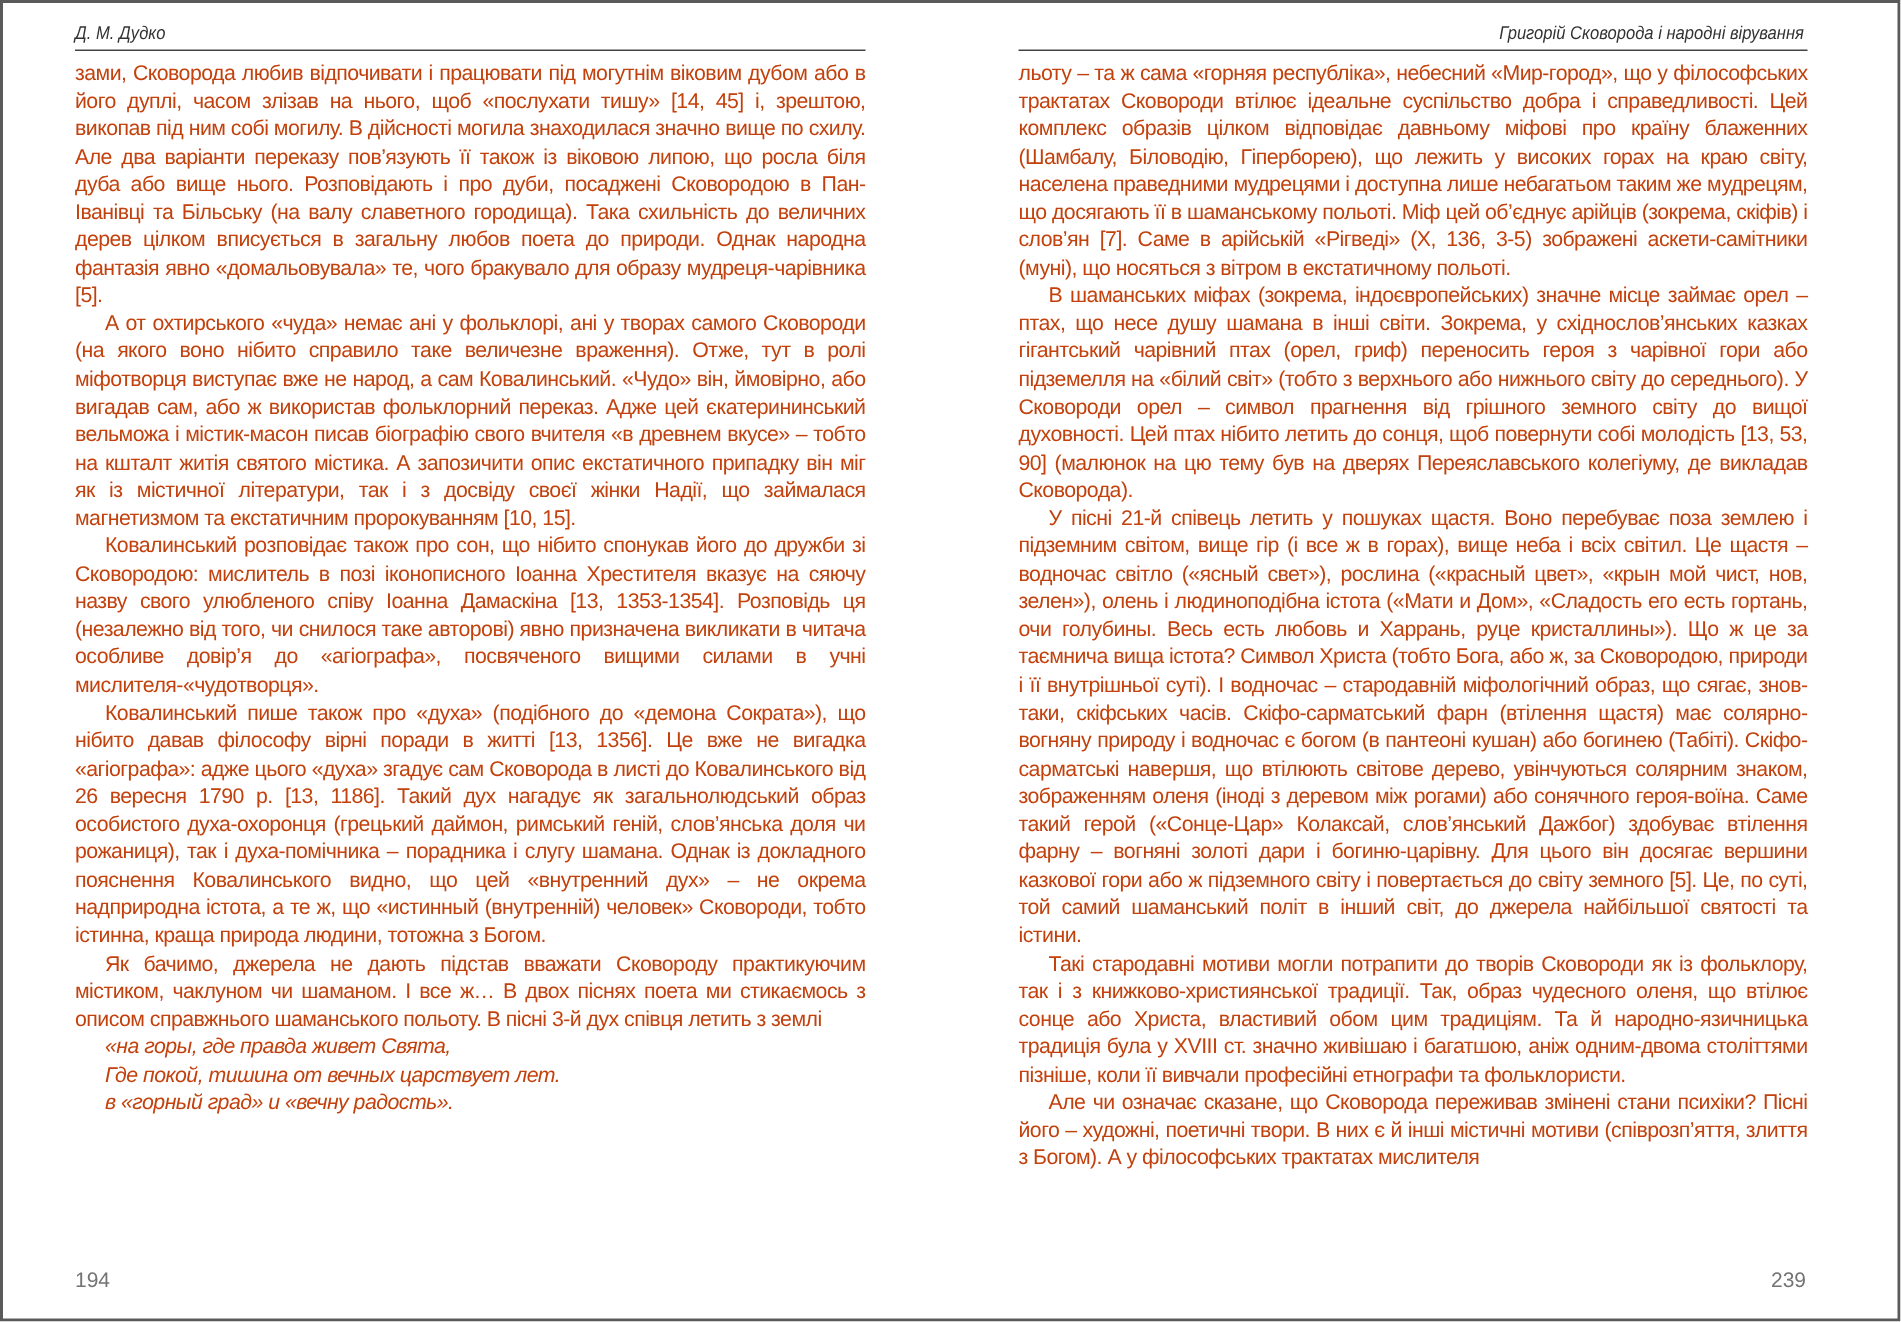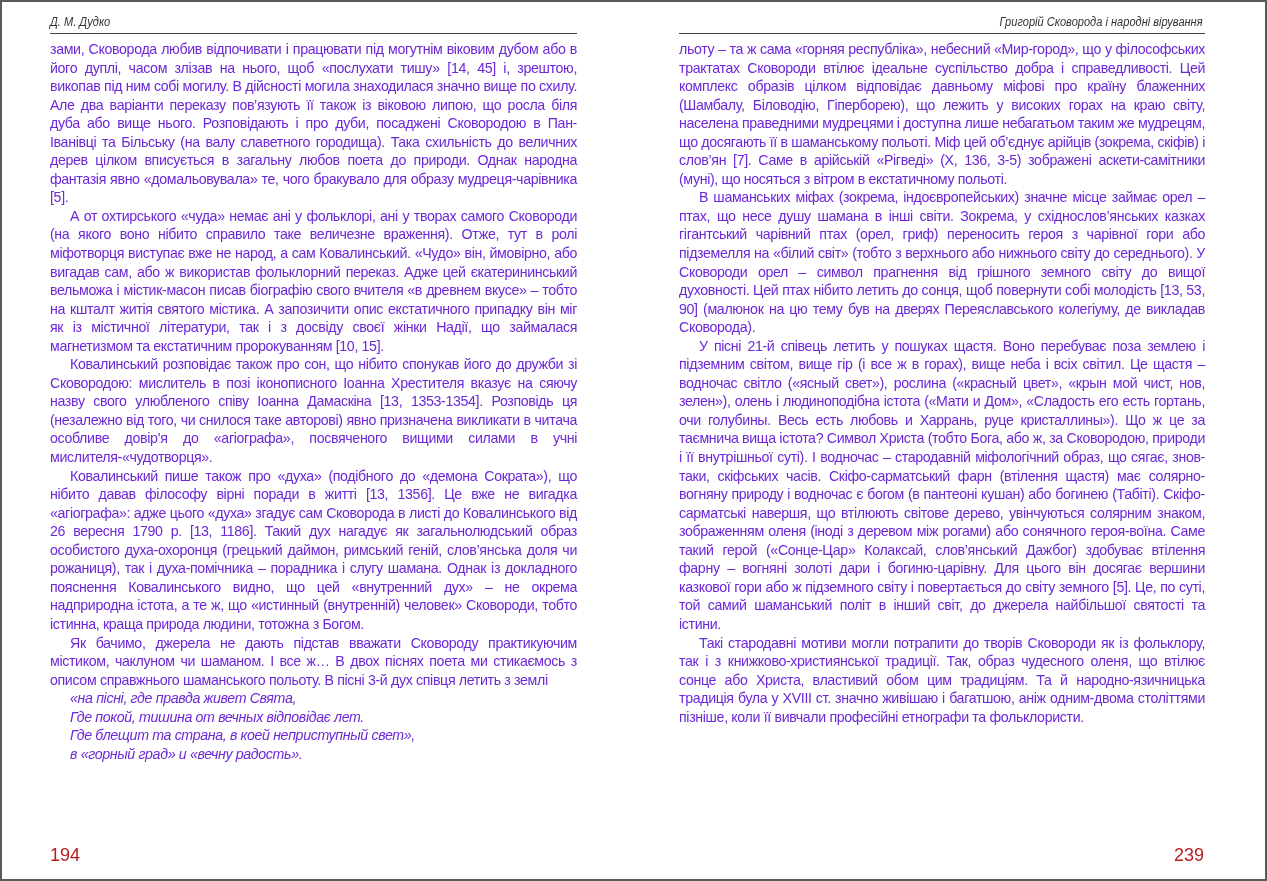--- a/index.html
+++ b/index.html
@@ -50,21 +50,21 @@
     }
     .page.left .head-rule { left: 48px; width: 527px; }
     .page.right .head-rule { left: 45px; width: 526px; }
 
     .body-text {
       position: absolute;
       top: 38px;
       font-size: 14.2px;
       line-height: 18.55px;
       text-align: justify;
-      color: #6d28d9;
+      color: #c2410c;
     }
     .page.left .body-text { left: 48px; width: 527px; }
     .page.right .body-text { left: 45px; width: 526px; }
 
     .body-text p {
       margin: 0;
       text-indent: 0;
       transform-origin: left top;
     }
     .body-text p.indent { text-indent: 20px; }
@@ -73,57 +73,57 @@
       padding-left: 20px;
       text-align: left;
     }
     .body-text .narrow {
       letter-spacing: -0.35px;
     }
 
     .folio {
       position: absolute;
       top: 843px;
-      font-size: 18px;
-      color: #b91c1c;
+      font-size: 14px;
+      color: #737373;
     }
     .page.left .folio { left: 48px; }
     .page.right .folio { right: 61px; }
   </style>
 </head>
 <body>
 
 <div class="spread">
 
   <section class="page left">
     <div class="running-head">Д. М. Дудко</div>
     <div class="head-rule"></div>
 
     <div class="body-text">
       <p class="narrow">зами, Сковорода любив відпочивати і працювати під могутнім віковим дубом або в його дуплі, часом злізав на нього, щоб «послухати тишу» [14, 45] і, зрештою, викопав під ним собі могилу. В дійсності могила знаходилася значно вище по схилу. Але два варіанти переказу пов’язують її також із віковою липою, що росла біля дуба або вище нього. Розповідають і про дуби, посаджені Сковородою в Пан-Іванівці та Більську (на валу славетного городища). Така схильність до величних дерев цілком вписується в загальну любов поета до природи. Однак народна фантазія явно «домальовувала» те, чого бракувало для образу мудреця-чарівника [5].</p>
       <p class="indent narrow">А от охтирського «чуда» немає ані у фольклорі, ані у творах самого Сковороди (на якого воно нібито справило таке величезне враження). Отже, тут в ролі міфотворця виступає вже не народ, а сам Ковалинський. «Чудо» він, ймовірно, або вигадав сам, або ж використав фольклорний переказ. Адже цей єкатерининський вельможа і містик-масон писав біографію свого вчителя «в древнем вкусе» – тобто на кшталт житія святого містика. А запозичити опис екстатичного припадку він міг як із містичної літератури, так і з досвіду своєї жінки Надії, що займалася магнетизмом та екстатичним пророкуванням [10, 15].</p>
       <p class="indent narrow">Ковалинський розповідає також про сон, що нібито спонукав його до дружби зі Сковородою: мислитель в позі іконописного Іоанна Хрестителя вказує на сяючу назву свого улюбленого співу Іоанна Дамаскіна [13, 1353-1354]. Розповідь ця (незалежно від того, чи снилося таке авторові) явно призначена викликати в читача особливе довір’я до «агіографа», посвяченого вищими силами в учні мислителя-«чудотворця».</p>
       <p class="indent narrow">Ковалинський пише також про «духа» (подібного до «демона Сократа»), що нібито давав філософу вірні поради в житті [13, 1356]. Це вже не вигадка «агіографа»: адже цього «духа» згадує сам Сковорода в листі до Ковалинського від 26 вересня 1790 р. [13, 1186]. Такий дух нагадує як загальнолюдський образ особистого духа-охоронця (грецький даймон, римський геній, слов’янська доля чи рожаниця), так і духа-помічника – порадника і слугу шамана. Однак із докладного пояснення Ковалинського видно, що цей «внутренний дух» – не окрема надприродна істота, а те ж, що «истинный (внутренній) человек» Сковороди, тобто істинна, краща природа людини, тотожна з Богом.</p>
       <p class="indent narrow">Як бачимо, джерела не дають підстав вважати Сковороду практикуючим містиком, чаклуном чи шаманом. І все ж… В двох піснях поета ми стикаємось з описом справжнього шаманського польоту. В пісні 3-й дух співця летить з землі</p>
-      <p class="verse narrow">«на пісні, где правда живет Свята,</p>
-      <p class="verse narrow">Где покой, тишина от вечных відповідає лет.</p>
-      <p class="verse narrow">Где блещит та страна, в коей неприступный свет»,</p>
+      <p class="verse narrow">«на горы, где правда живет Свята,</p>
+      <p class="verse narrow">Где покой, тишина от вечных царствует лет.</p>
       <p class="verse narrow">в «горный град» и «вечну радость».</p>
     </div>
 
     <div class="folio">194</div>
   </section>
 
   <section class="page right">
     <div class="running-head">Григорій Сковорода і народні вірування</div>
     <div class="head-rule"></div>
 
     <div class="body-text">
       <p class="narrow">льоту – та ж сама «горняя республіка», небесний «Мир-город», що у філософських трактатах Сковороди втілює ідеальне суспільство добра і справедливості. Цей комплекс образів цілком відповідає давньому міфові про країну блаженних (Шамбалу, Біловодію, Гіперборею), що лежить у високих горах на краю світу, населена праведними мудрецями і доступна лише небагатьом таким же мудрецям, що досягають її в шаманському польоті. Міф цей об’єднує арійців (зокрема, скіфів) і слов’ян [7]. Саме в арійській «Рігведі» (X, 136, 3-5) зображені аскети-самітники (муні), що носяться з вітром в екстатичному польоті.</p>
       <p class="indent narrow">В шаманських міфах (зокрема, індоєвропейських) значне місце займає орел – птах, що несе душу шамана в інші світи. Зокрема, у східнослов’янських казках гігантський чарівний птах (орел, гриф) переносить героя з чарівної гори або підземелля на «білий світ» (тобто з верхнього або нижнього світу до середнього). У Сковороди орел – символ прагнення від грішного земного світу до вищої духовності. Цей птах нібито летить до сонця, щоб повернути собі молодість [13, 53, 90] (малюнок на цю тему був на дверях Переяславського колегіуму, де викладав Сковорода).</p>
       <p class="indent narrow">У пісні 21-й співець летить у пошуках щастя. Воно перебуває поза землею і підземним світом, вище гір (і все ж в горах), вище неба і всіх світил. Це щастя – водночас світло («ясный свет»), рослина («красный цвет», «крын мой чист, нов, зелен»), олень і людиноподібна істота («Мати и Дом», «Сладость его есть гортань, очи голубины. Весь есть любовь и Харрань, руце кристаллины»). Що ж це за таємнича вища істота? Символ Христа (тобто Бога, або ж, за Сковородою, природи і її внутрішньої суті). І водночас – стародавній міфологічний образ, що сягає, знов-таки, скіфських часів. Скіфо-сарматський фарн (втілення щастя) має солярно-вогняну природу і водночас є богом (в пантеоні кушан) або богинею (Табіті). Скіфо-сарматські навершя, що втілюють світове дерево, увінчуються солярним знаком, зображенням оленя (іноді з деревом між рогами) або сонячного героя-воїна. Саме такий герой («Сонце-Цар» Колаксай, слов’янський Дажбог) здобуває втілення фарну – вогняні золоті дари і богиню-царівну. Для цього він досягає вершини казкової гори або ж підземного світу і повертається до світу земного [5]. Це, по суті, той самий шаманський політ в інший світ, до джерела найбільшої святості та істини.</p>
       <p class="indent narrow">Такі стародавні мотиви могли потрапити до творів Сковороди як із фольклору, так і з книжково-християнської традиції. Так, образ чудесного оленя, що втілює сонце або Христа, властивий обом цим традиціям. Та й народно-язичницька традиція була у XVIII ст. значно живішаю і багатшою, аніж одним-двома століттями пізніше, коли її вивчали професійні етнографи та фольклористи.</p>
+      <p class="indent narrow">Але чи означає сказане, що Сковорода переживав змінені стани психіки? Пісні його – художні, поетичні твори. В них є й інші містичні мотиви (співрозп’яття, злиття з Богом). А у філософських трактатах мислителя</p>
     </div>
 
     <div class="folio">239</div>
   </section>
 
 </div>
 
 </body></html>

